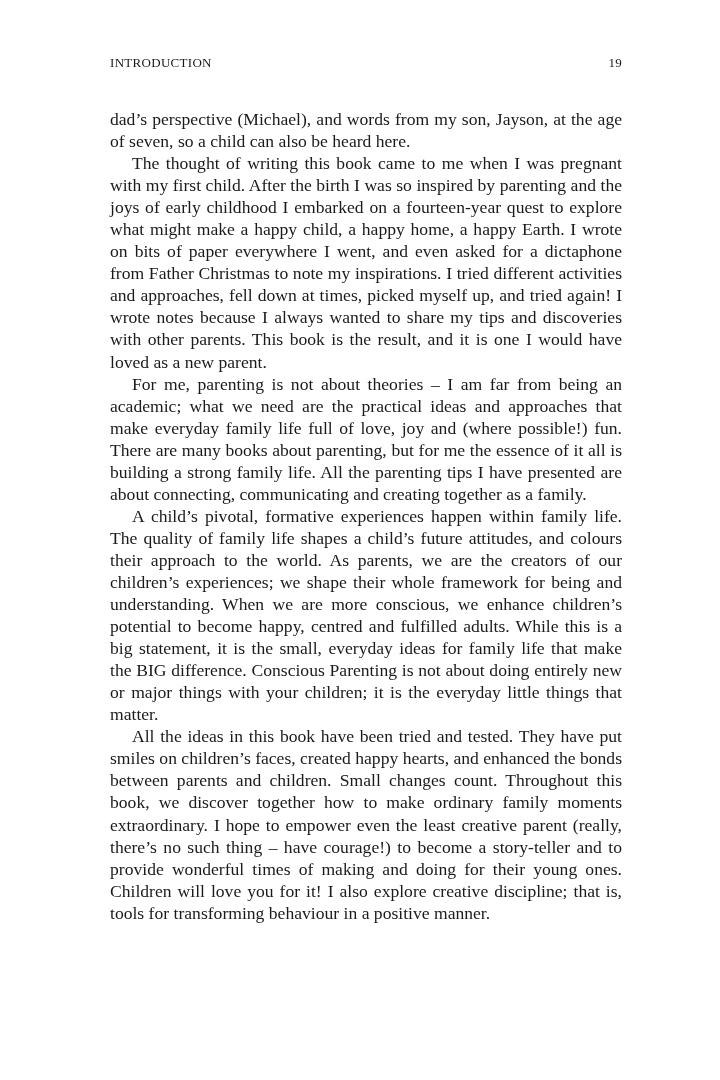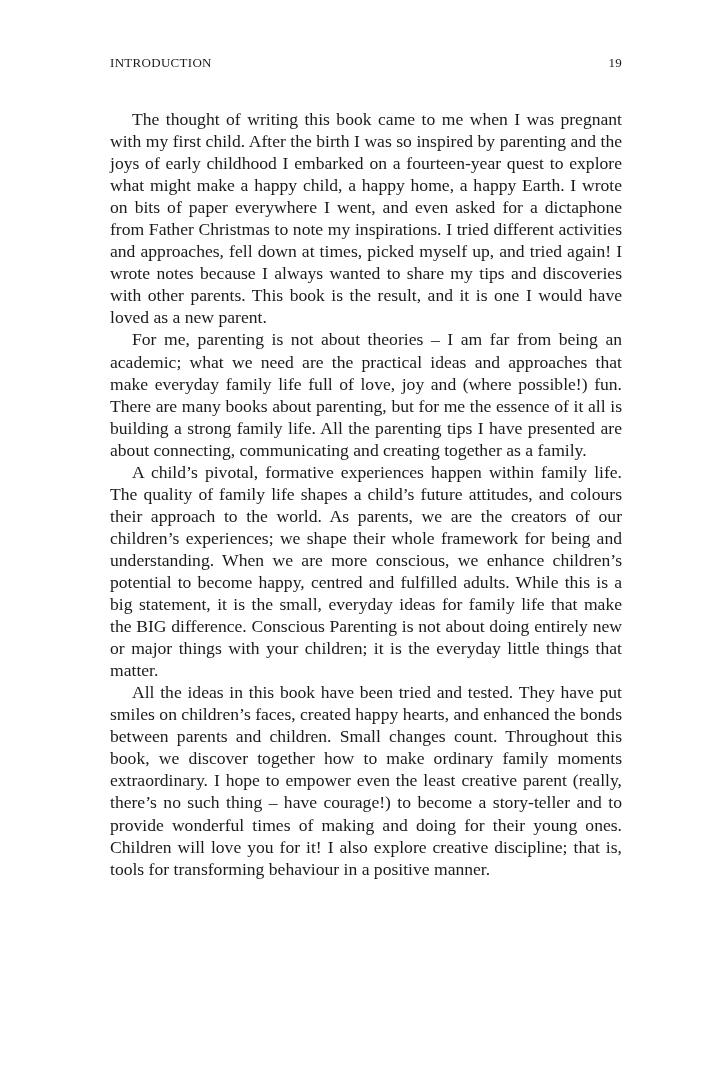--- a/index.html
+++ b/index.html
@@ -23,17 +23,18 @@
 </style>
 </head>
 <body>
 
 <div class="running-head">
   <span class="running-title">INTRODUCTION</span>
   <span class="page-number">19</span>
 </div>
 
 <div class="body-text">
+  <p class="cont">dad’s perspective (Michael), and words from my son, Jayson, at the age of seven, so a child can also be heard here.</p>
   <p>The thought of writing this book came to me when I was pregnant with my first child. After the birth I was so inspired by parenting and the joys of early childhood I embarked on a fourteen-year quest to explore what might make a happy child, a happy home, a happy Earth. I wrote on bits of paper everywhere I went, and even asked for a dictaphone from Father Christmas to note my inspirations. I tried different activities and approaches, fell down at times, picked myself up, and tried again! I wrote notes because I always wanted to share my tips and discoveries with other parents. This book is the result, and it is one I would have loved as a new parent.</p>
   <p>For me, parenting is not about theories – I am far from being an academic; what we need are the practical ideas and approaches that make everyday family life full of love, joy and (where possible!) fun. There are many books about parenting, but for me the essence of it all is building a strong family life. All the parenting tips I have presented are about connecting, communicating and creating together as a family.</p>
   <p>A child’s pivotal, formative experiences happen within family life. The quality of family life shapes a child’s future attitudes, and colours their approach to the world. As parents, we are the creators of our children’s experiences; we shape their whole framework for being and understanding. When we are more conscious, we enhance children’s potential to become happy, centred and fulfilled adults. While this is a big statement, it is the small, everyday ideas for family life that make the BIG difference. Conscious Parenting is not about doing entirely new or major things with your children; it is the everyday little things that matter.</p>
   <p>All the ideas in this book have been tried and tested. They have put smiles on children’s faces, created happy hearts, and enhanced the bonds between parents and children. Small changes count. Throughout this book, we discover together how to make ordinary family moments extraordinary. I hope to empower even the least creative parent (really, there’s no such thing – have courage!) to become a story-teller and to provide wonderful times of making and doing for their young ones. Children will love you for it! I also explore creative discipline; that is, tools for transforming behaviour in a positive manner.</p>
 </div>
 
 </body></html>

